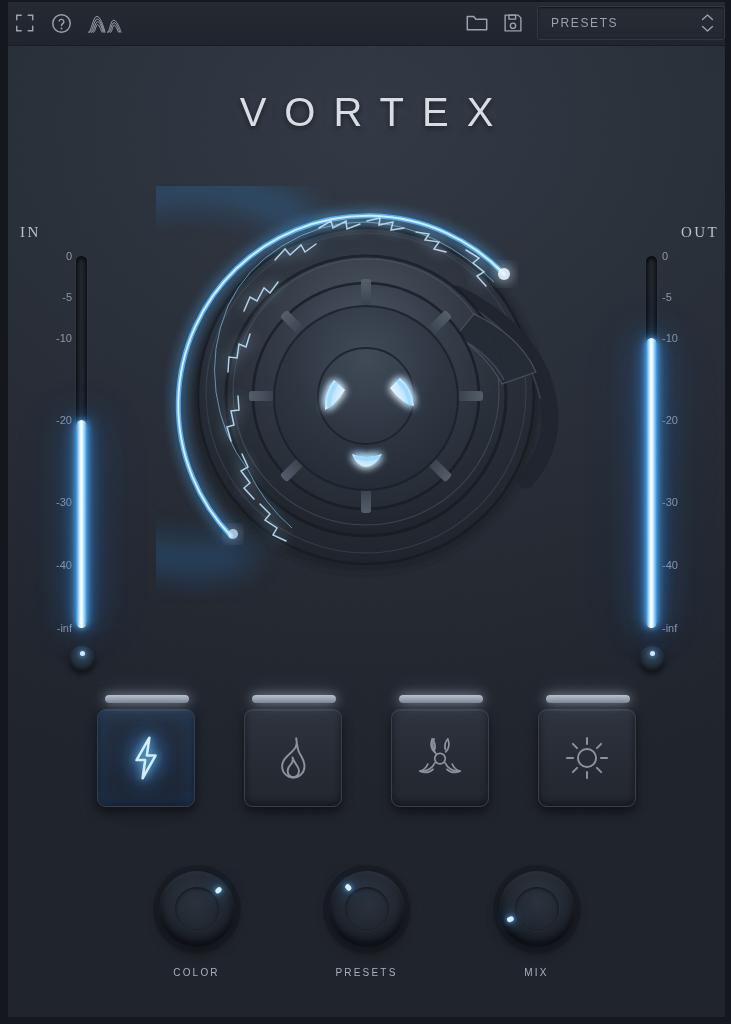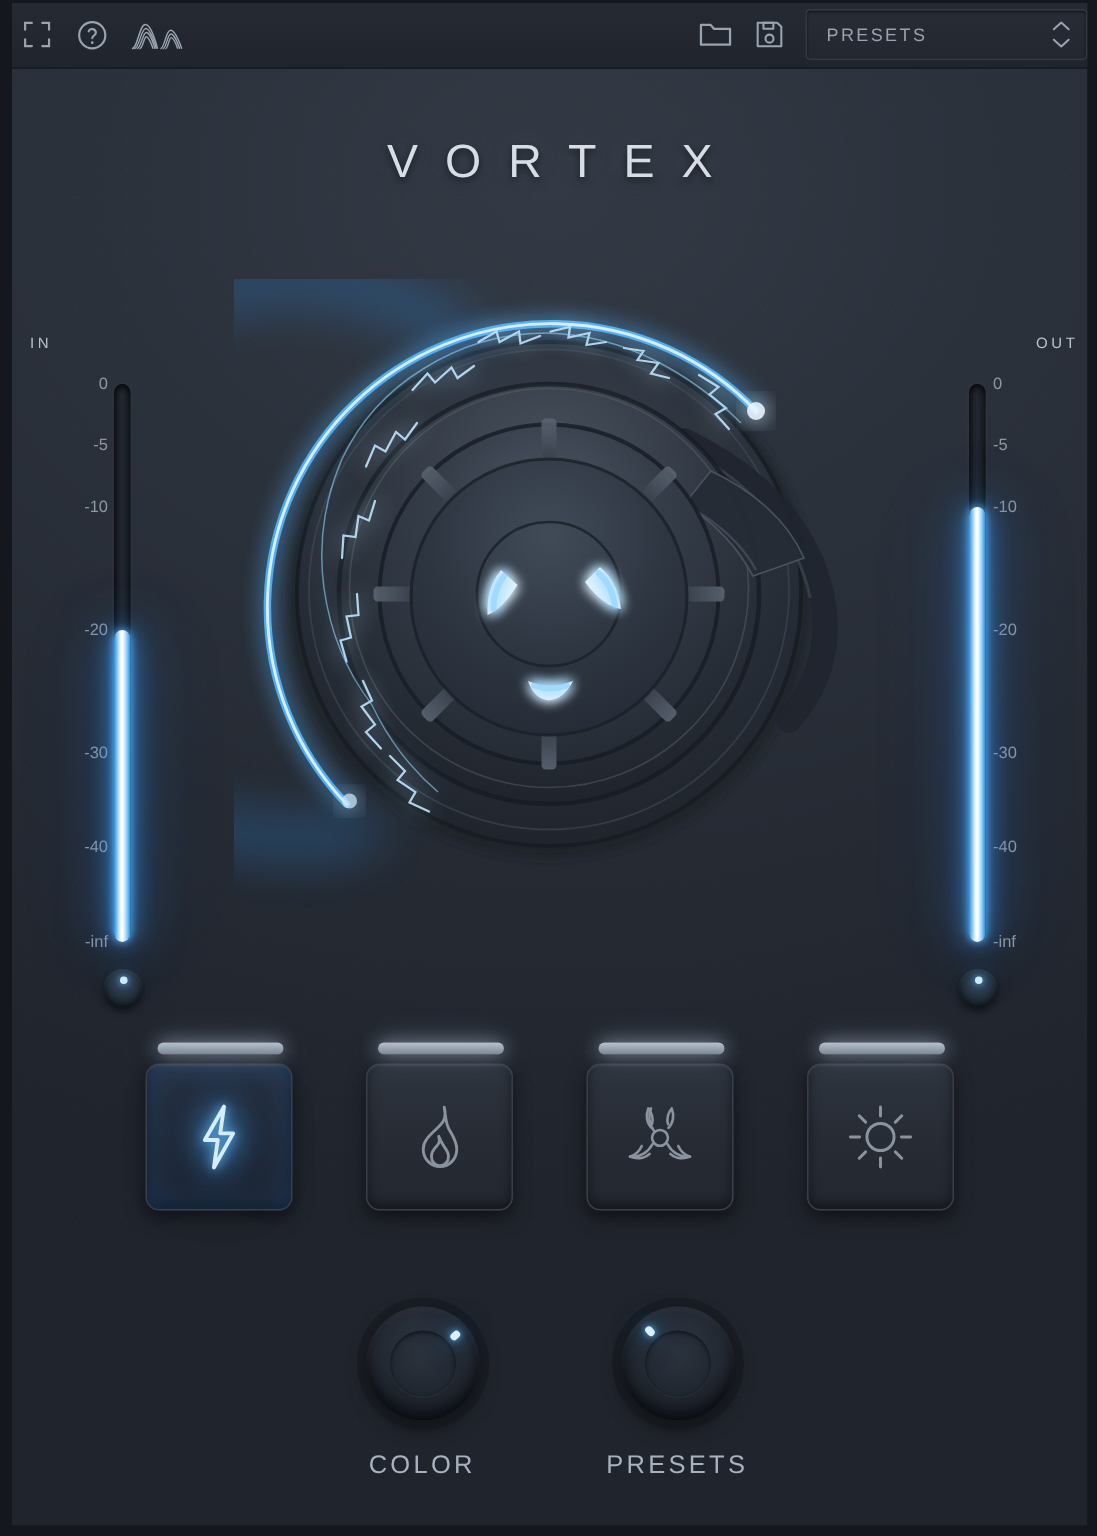--- a/index.html
+++ b/index.html
@@ -106,21 +106,21 @@
     background-position: 0 0, 9px 7px;
     pointer-events: none;
   }
 
   
   .title {
     position: absolute;
     left: 0; top: 44px;
     width: 717px;
     text-align: center;
-    font-size: 31px;
+    font-size: 40px;
     font-weight: 300;
     letter-spacing: 18px;
     text-indent: 18px;
     color: #d8dde5;
     text-shadow: 0 2px 6px rgba(0,0,0,.6), 0 0 18px rgba(160,200,255,.14);
     z-index: 5;
   }
 
   
   .meter {
@@ -130,23 +130,24 @@
     z-index: 6;
   }
   .meter-in  { left: 6px; }
   .meter-out { left: 591px; }
 
   .meter-title {
     position: absolute;
     top: 48px;
     width: 120px;
     text-align: center;
-    font-size: 10px;
+    font-size: 15px;
     letter-spacing: 2.4px;
     color: #b9c1cc;
+    font-family: Liberation Serif, serif;
   }
   .meter-in  .meter-title { left: 6px; width: 120px; text-align: left; }
   .meter-out .meter-title { left: 0px;  width: 120px; text-align: right; }
 
   .meter-track {
     position: absolute;
     top: 80px;
     width: 11px; height: 372px;
     border-radius: 6px;
     background: linear-gradient(90deg, #181c22, #222831 45%, #1a1f26);
@@ -315,21 +316,21 @@
   .knob-dot i {
     position: absolute;
     left: -2.5px; top: -32px;
     width: 5px; height: 7px;
     border-radius: 2.5px;
     background: #d8efff;
     box-shadow: 0 0 5px #5cb8ff, 0 0 12px rgba(70,170,255,.95), 0 0 22px rgba(45,140,255,.6);
   }
   .knob-label {
     margin-top: 20px;
-    font-size: 17px;
+    font-size: 10px;
     letter-spacing: 2.2px;
     color: #a8b1bd;
   }
 </style>
 </head>
 <body>
 
 <div id="plugin">
 
   <div class="header">
@@ -619,20 +620,28 @@
 
       <div class="knob-cell">
         <div class="knob">
           <span class="knob-dot" style="transform: rotate(-42deg);">
               <i></i>
             </span>
         </div>
         <div class="knob-label">PRESETS</div>
       </div>
 
+      <div class="knob-cell">
+        <div class="knob">
+          <span class="knob-dot" style="transform: rotate(-112deg);">
+              <i></i>
+            </span>
+        </div>
+        <div class="knob-label">MIX</div>
+      </div>
 
     </div>
 
   </div>
 
   <div class="frame-edge frame-left"></div>
   <div class="frame-edge frame-right"></div>
   <div class="frame-edge frame-bottom"></div>
   <div class="frame-edge frame-top"></div>
 

